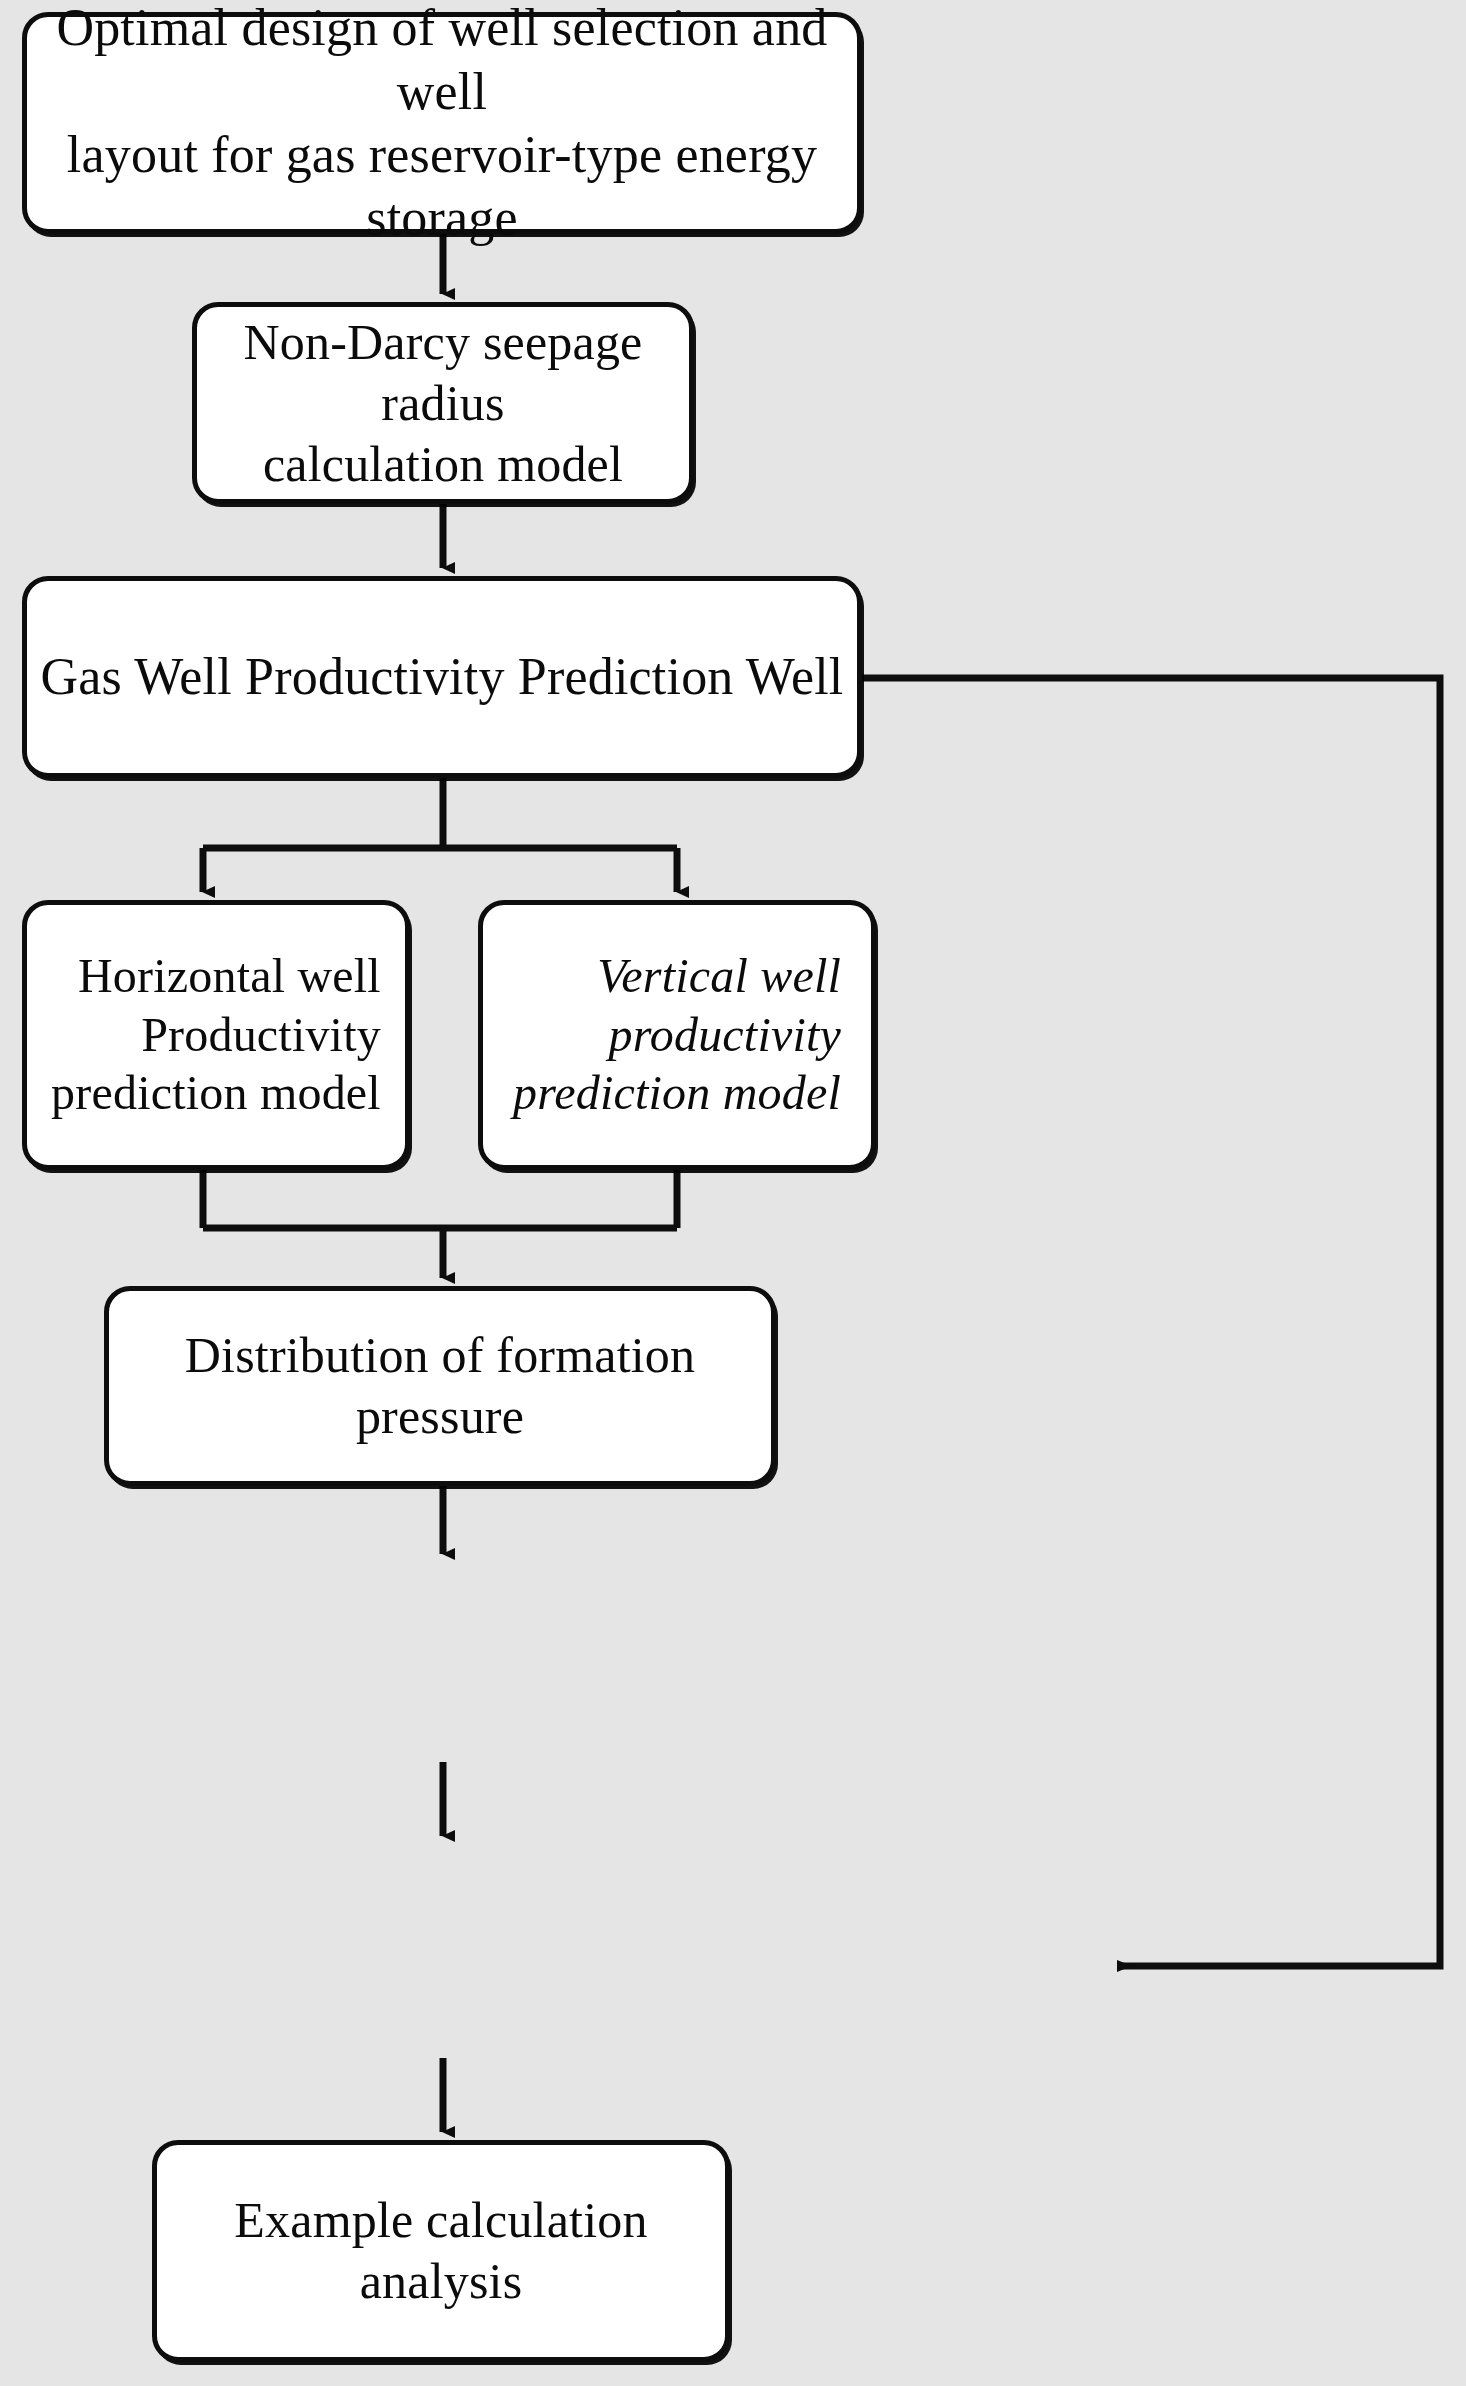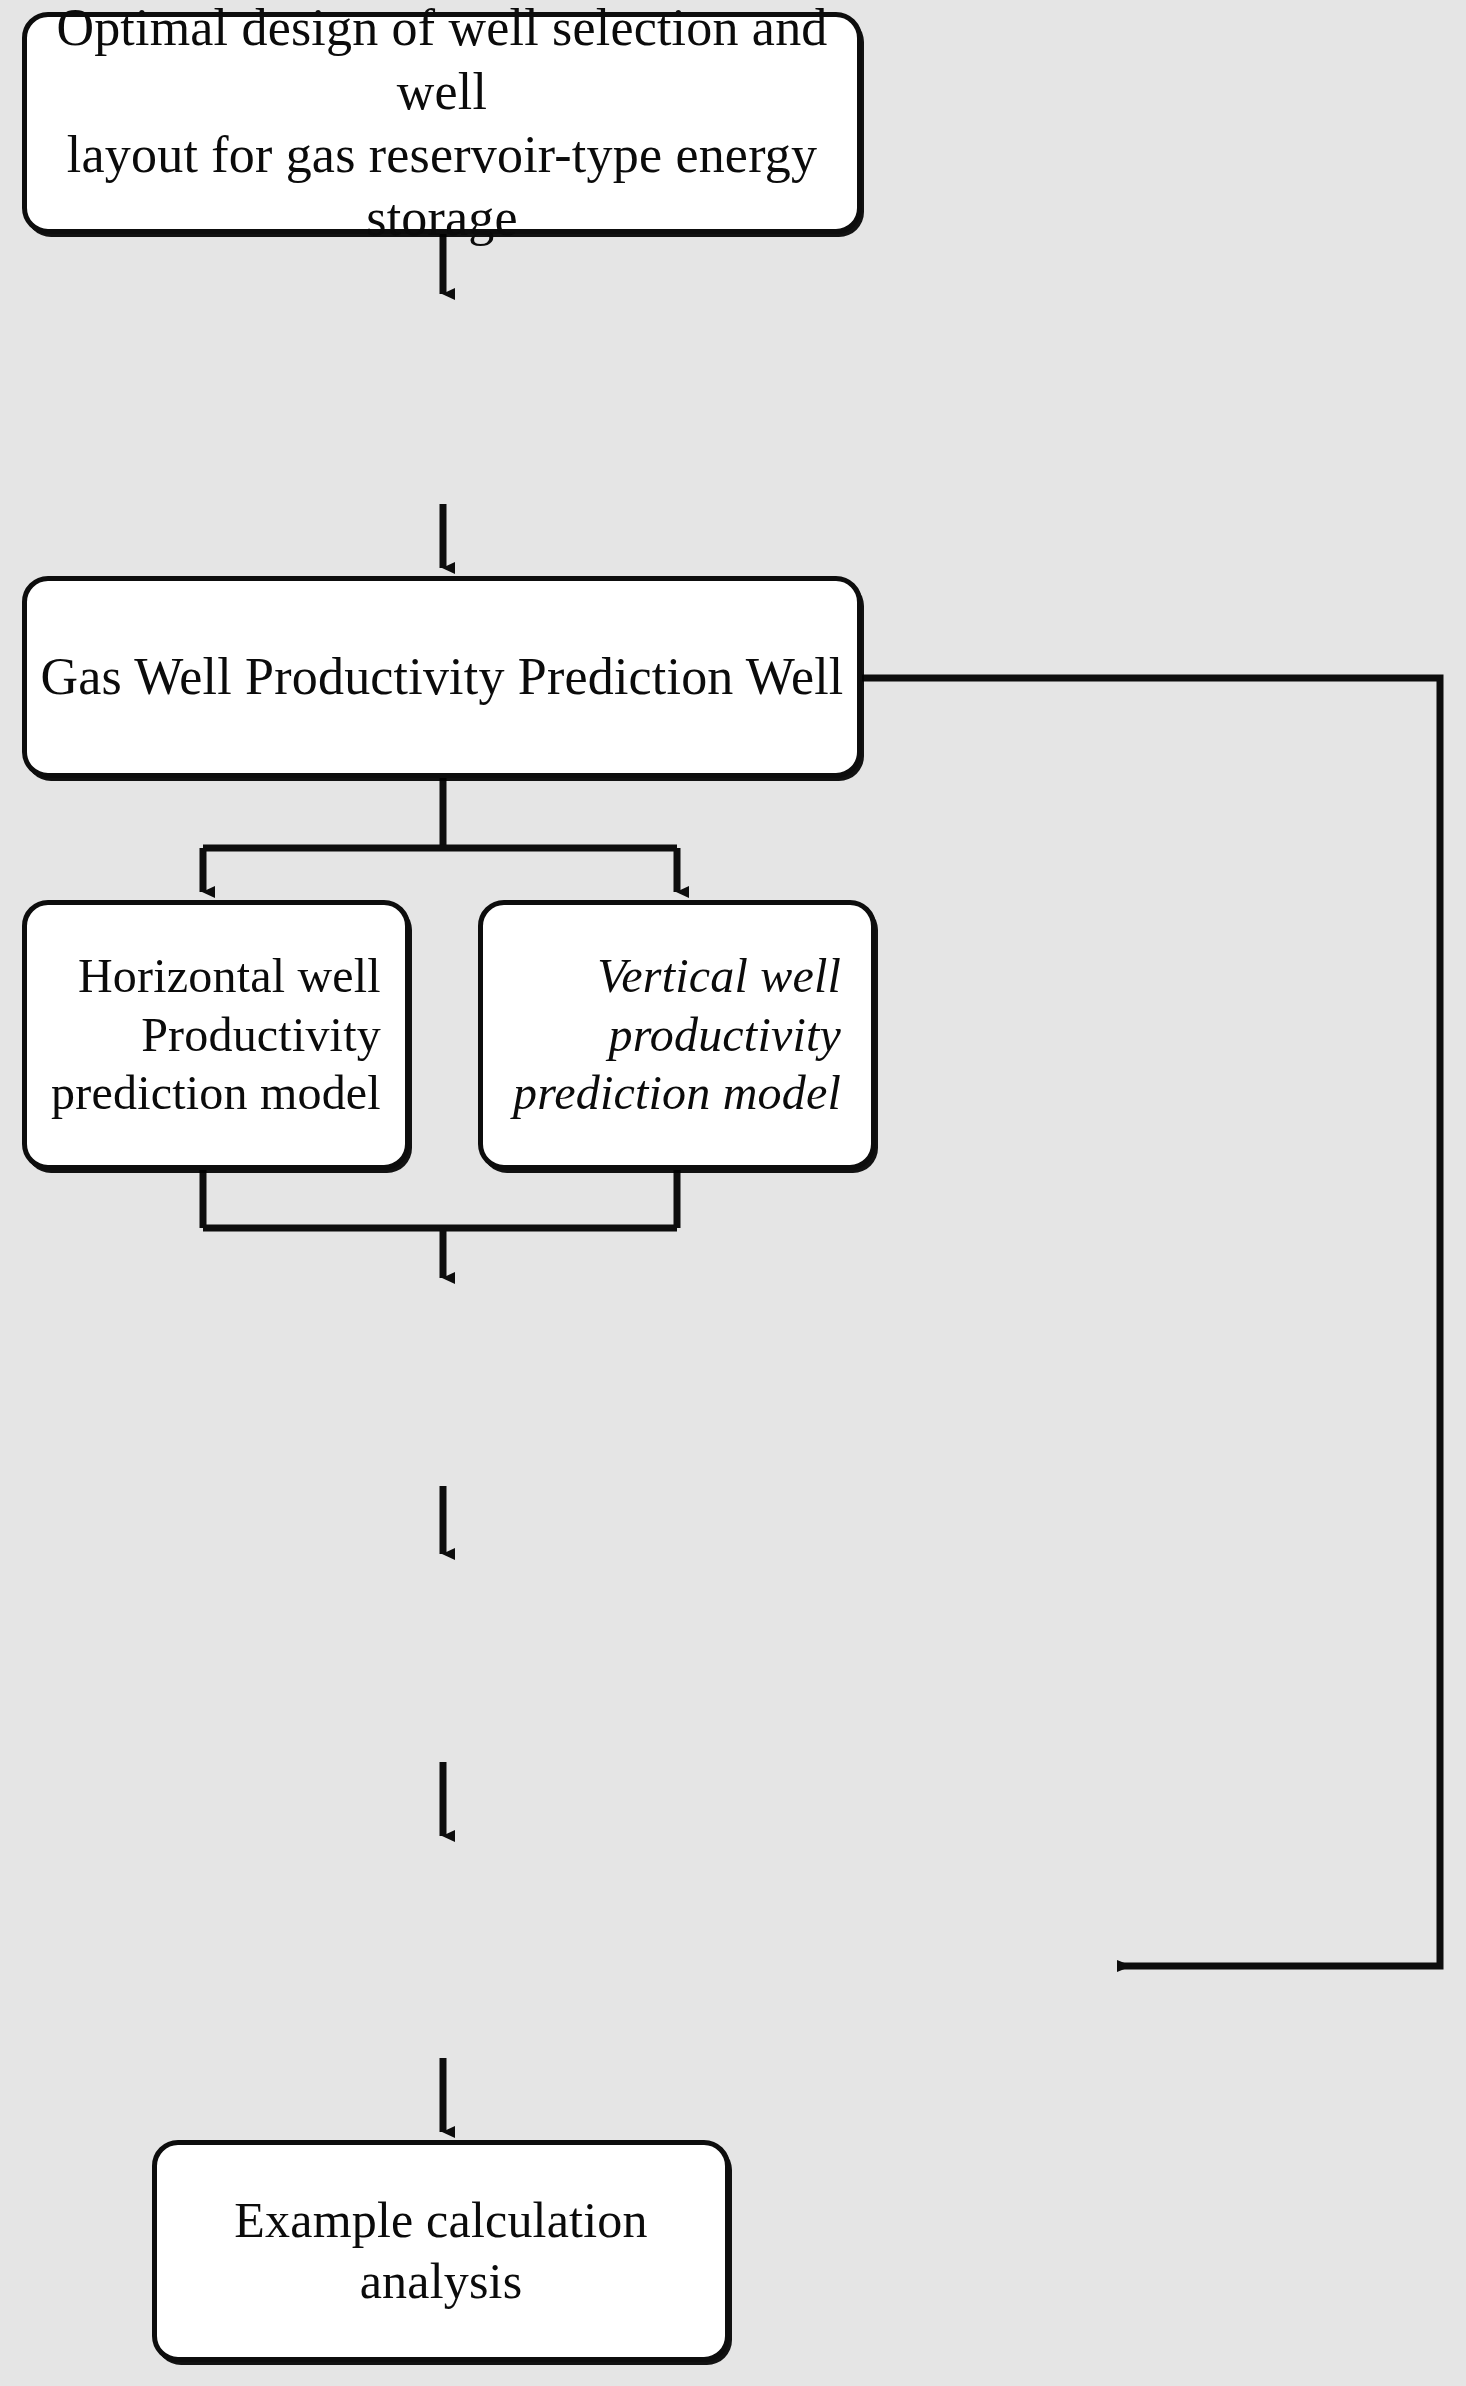--- a/index.html
+++ b/index.html
@@ -88,37 +88,44 @@
 
       <path d="M862,678 L1440,678 L1440,1966 L1118,1966" marker-end="url(#arrowLeft)"></path>
     </g>
   </svg>
 
   <div class="node-box fs-52" style="left:22px; top:12px; width:840px; height:222px;">
     <span class="label">Optimal design of well selection and well
 layout for gas reservoir-type energy storage</span>
   </div>
 
+  <div class="node-box fs-50" style="left:192px; top:302px; width:502px; height:202px;">
+    <span class="label">Non-Darcy seepage radius
+calculation model</span>
+  </div>
 
   <div class="node-box fs-52" style="left:22px; top:576px; width:840px; height:202px;">
     <span class="label">Gas Well Productivity Prediction Well</span>
   </div>
 
   <div class="node-box fs-48" style="left:22px; top:900px; width:388px; height:270px;">
     <span class="label">Horizontal well
 Productivity
 prediction model</span>
   </div>
 
   <div class="node-box fs-48" style="left:478px; top:900px; width:398px; height:270px;font-style:italic;">
     <span class="label">Vertical well
 productivity
 prediction model</span>
   </div>
 
+  <div class="node-box fs-50" style="left:104px; top:1286px; width:672px; height:200px;">
+    <span class="label">Distribution of formation  pressure</span>
+  </div>
 
 
 
   <div class="node-box fs-50" style="left:152px; top:2140px; width:578px; height:222px;">
     <span class="label">Example calculation analysis</span>
   </div>
 
 </div>
 
 </body></html>

